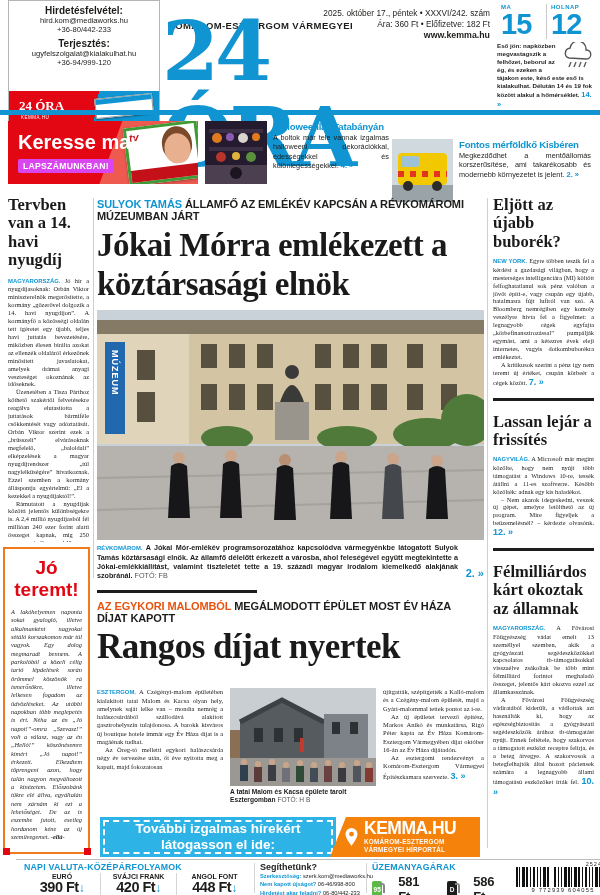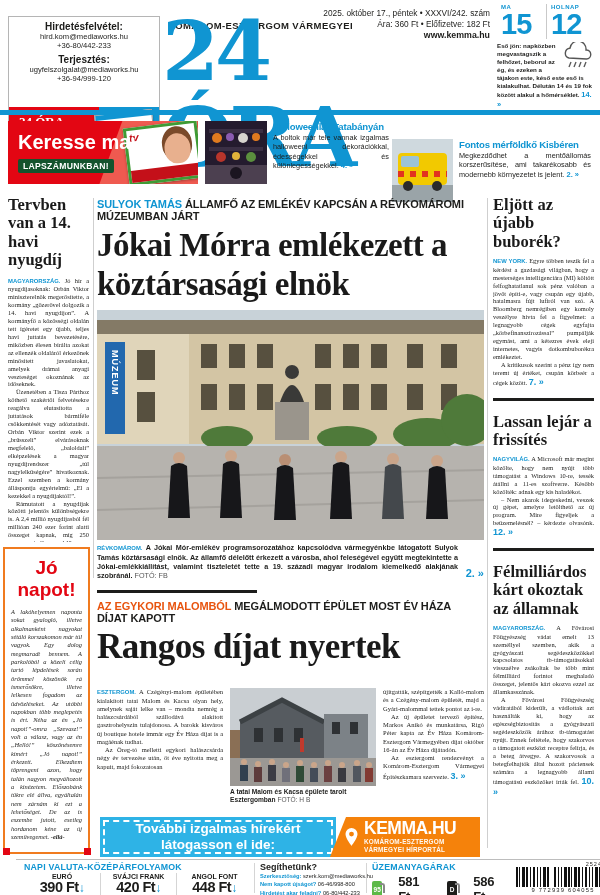--- a/index.html
+++ b/index.html
@@ -1,21 +1,21 @@
 <!DOCTYPE html>
 <html lang="hu"><head>
 <meta charset="utf-8">
 <style>
   * { margin:0; padding:0; box-sizing:border-box; }
   html,body { background:#e9e9e9; }
   body { font-family:"Liberation Sans", sans-serif; color:#1d1d1b; }
   .page { position:relative; width:600px; height:895px; background:#fff; margin:0 auto; overflow:hidden; }
 
   
-  .adbox { position:absolute; left:8px; top:16px; width:152px; height:122px; border:1px solid #b5b5b5; text-align:center; padding-top:4px; background:#fff; }
+  .adbox { position:absolute; left:8px; top:0; width:152px; height:122px; border:1px solid #b5b5b5; text-align:center; padding-top:4px; background:#fff; }
   .adbox .h { font-size:10px; font-weight:700; }
   .adbox .l { font-size:7.6px; line-height:1.25; }
   .adbox .h2 { font-size:10px; font-weight:700; margin-top:3px; }
   .adlogo { position:absolute; left:0; bottom:0; width:100%; height:30px; background:linear-gradient(100deg,#e30613 58%, #1095d2 58%); display:flex; align-items:center; }
   .adlogo .t { color:#fff; font-family:"Liberation Serif",serif; font-weight:700; font-size:13px; margin-left:10px; }
   .adlogo .s { position:absolute; left:12px; bottom:1px; font-size:4.5px; color:#fff; letter-spacing:.5px; }
   .adpaper { position:absolute; right:6px; bottom:5px; width:58px; height:20px; background:#fff; border:1px solid #999; transform:rotate(-6deg); box-shadow:0 1px 2px rgba(0,0,0,.4); }
   .adpaper i { display:block; height:5px; background:#1095d2; }
 
   .region { position:absolute; left:168px; top:20px; font-size:9.5px; font-weight:700; letter-spacing:.4px; }
@@ -32,21 +32,21 @@
   .wtext { margin-top:3px; font-size:6.2px; font-weight:700; line-height:1.3; }
   .wicon { float:right; margin:0 0 1px 2px; }
   .wpage { color:#1095d2; font-weight:800; font-size:7.5px; }
 
   .cyanrule { position:absolute; left:0; top:110px; width:600px; height:5px; background:#1095d2; }
 
   
   .promored { position:absolute; left:8px; top:121px; width:190px; height:63px; background:#e30613; overflow:hidden; }
   .promored .sw { position:absolute; right:-30px; top:-10px; width:120px; height:120px; background:#ef5a50; transform:rotate(20deg); }
   .promored .t1 { position:absolute; left:10px; top:10px; color:#fff; font-weight:700; font-size:20px; }
-  .promored .t2 { position:absolute; left:10px; top:38px; background:#14532d; color:#fff; font-weight:800; font-size:8.6px; padding:2px 5px; border-radius:2px; letter-spacing:.3px; }
+  .promored .t2 { position:absolute; left:10px; top:38px; background:#d946ef; color:#fff; font-weight:800; font-size:8.6px; padding:2px 5px; border-radius:2px; letter-spacing:.3px; }
   .magazine { position:absolute; left:118px; top:3px; width:74px; height:58px; background:#fff; border:3px solid #3f9b35; transform:rotate(-7deg); box-shadow:0 1px 3px rgba(0,0,0,.35); }
   .magazine .tv { position:absolute; left:2px; top:1px; color:#c41019; font-weight:800; font-size:11px; font-style:italic; }
   .magazine .face { position:absolute; right:6px; top:8px; width:26px; height:30px; background:#e8b08e; border-radius:50% 50% 45% 45%; box-shadow:0 -5px 0 2px #7a4a2a; }
   .magazine .band { position:absolute; left:0; bottom:0; width:100%; height:12px; background:#c41019; }
 
   .teaser { position:absolute; top:121px; display:flex; }
   .teaser .txt { padding-left:6px; }
   .teaser .tt { color:#1095d2; font-weight:800; font-size:9.6px; letter-spacing:-.2px; margin-bottom:1px; white-space:nowrap; }
   .teaser .tb { font-size:7.3px; line-height:1.3; text-align:justify; }
   .pageref { color:#1095d2; font-weight:800; font-family:"Liberation Sans",sans-serif; }
@@ -137,21 +137,21 @@
 </head>
 <body>
 
 <div class="page">
 
   <div class="adbox">
     <div class="h">Hirdetésfelvétel:</div>
     <div class="l">hird.kom@mediaworks.hu</div>
     <div class="l">+36-80/442-233</div>
     <div class="h2">Terjesztés:</div>
-    <div class="l">ugyfelszolgalat@mediaworks.hu</div>
+    <div class="l">ugyfelszolgalat@kialakulhat.hu</div>
     <div class="l">+36-94/999-120</div>
     <div class="adlogo">
       <span class="t">24 ÓRA</span>
       <span class="s">KEMMA.HU</span>
       <span class="adpaper">
           <i></i>
         </span>
     </div>
   </div>
 
@@ -426,21 +426,21 @@
     <div class="art">
       <h2 class="serifhead">Félmilliárdos kárt okoztak az államnak</h2>
       <div class="bodytext">
         <p><span class="loc">MAGYARORSZÁG.</span> <span>A Fővárosi Főügyészség vádat emelt 13 személlyel szemben, akik a gyógyászati segédeszközökkel kapcsolatos tb-támogatásokkal visszaélve zsákoltak be több mint félmilliárd forintot meghaladó összeget, jelentős kárt okozva ezzel az államkasszának.</span></p>
         <p class="ind"><span>A Fővárosi Főügyészség vádiratából kiderült, a vádlottak azt használták ki, hogy az egészségbiztosítás a gyógyászati segédeszközök árához tb-támogatást nyújt. Ennek feltétele, hogy szakorvos a támogatott eszközt receptre felírja, és a beteg átvegye. A szakorvosok a betegfelhajtók által hozott páciensek számára a legnagyobb állami támogatású eszközöket írták fel.</span> <span class="pageref endref">10. »</span></p>
       </div>
     </div>
   </div>
 
   <div class="jonapot">
-    <h3>Jó napot!</h3>
+    <h3>Jó teremt!</h3>
     <div class="jb">
       <span>A lakóhelyemen naponta sokat gyalogló, illetve alkalmanként nagyokat sétáló korszakomon már túl vagyok. Egy dolog megmaradt bennem. A parkolóból a közeli célig tartó lépdelések során örömmel köszönök rá ismerősökre, illetve lelkesen fogadom az üdvözléseket. Az utóbbi napokban több meglepetés is ért. Néha az én „Jó napot!”-omra „Szevasz!” volt a válasz, vagy az én „Helló!” köszönésemre kimért „Jó napot!” érkezett. Elkezdtem töprengeni azon, hogy talán nagyon megváltozott a kinézetem. Előszobánk tükre elé állva, egyáltalán nem zárnám ki ezt a lehetőséget. De az is eszembe jutott, esetleg hordanom kéne az új szemüvegemet.</span>
       <span class="sig">-ellá-</span>
     </div>
     <span class="corner c1"></span>
     <span class="corner c2"></span>
   </div>
 
   <div class="banner">
     <div class="bluepart">

